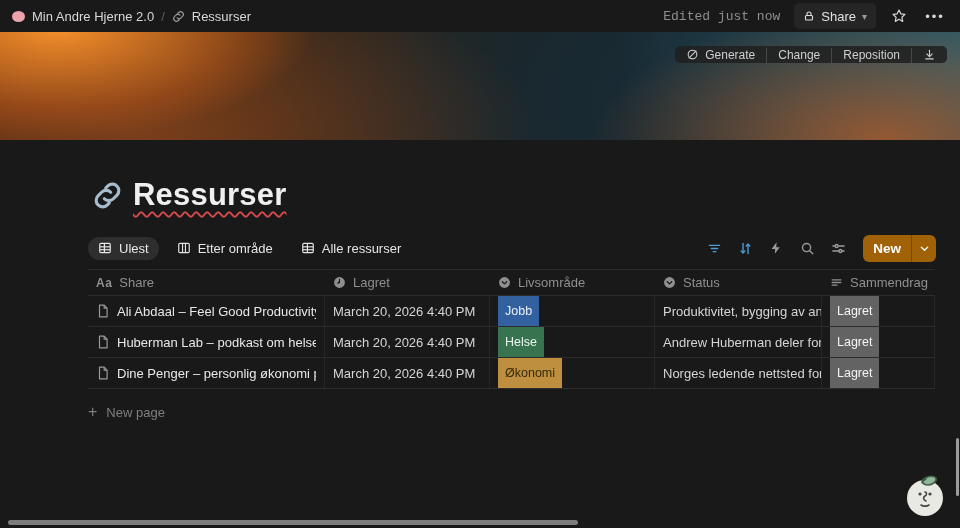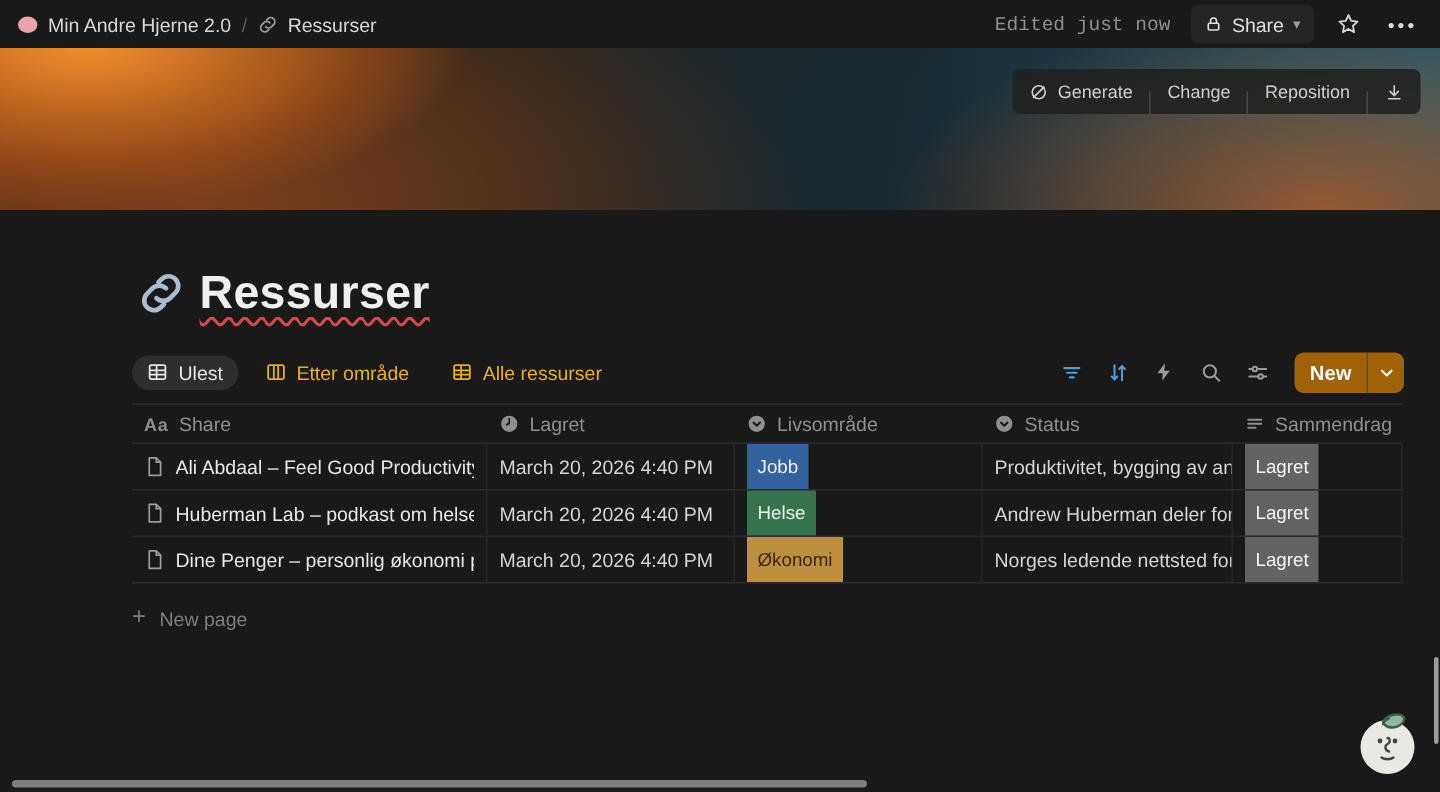--- a/index.html
+++ b/index.html
@@ -35,38 +35,38 @@
     position:absolute; top:32px; left:0; width:960px; height:108px;
     background:
       radial-gradient(ellipse 340px 150px at 6% -5%, rgba(255,150,45,0.95), rgba(190,90,25,0.45) 55%, rgba(120,60,20,0) 75%),
       radial-gradient(ellipse 560px 240px at 14% 95%, rgba(130,66,30,0.85), rgba(90,45,22,0) 72%),
       radial-gradient(ellipse 430px 190px at 92% 100%, rgba(186,94,38,0.75), rgba(120,60,25,0) 68%),
       radial-gradient(ellipse 520px 280px at 103% 25%, rgba(44,94,110,0.95), rgba(30,60,72,0) 72%),
       radial-gradient(ellipse 620px 320px at 68% 55%, rgba(24,42,52,0.95), rgba(20,32,40,0) 78%),
       linear-gradient(100deg, #5a2d0f 0%, #40260f 28%, #20221f 52%, #14303b 78%, #174552 100%);
   }
   .cover-actions {
-    position:absolute; top:14px; right:13px; height:30px;
+    position:absolute; top:14px; right:13px; height:17px;
     display:flex; align-items:flex-end;
     background:rgba(32,32,32,0.88); border-radius:5px;
     font-size:12px; color:#cfcfcf; overflow:hidden;
   }
   .cover-actions .act { display:flex; align-items:center; gap:6px; padding:0 11px; height:100%; cursor:pointer; }
   .cover-actions .sep { width:1px; height:15px; background:rgba(255,255,255,0.16); }
   
   .content { position:absolute; top:140px; left:0; right:0; bottom:0; }
   .title-row { display:flex; align-items:center; gap:10px; margin:37px 0 0 92px; }
   .title-link-icon { color:#a7bccd; display:flex; }
   .page-title {
     font-size:31px; font-weight:700; color:#efefef; letter-spacing:0.2px;
     text-decoration:underline wavy #d44a4a; text-decoration-thickness:2px; text-underline-offset:6px;
   }
   
   .views-row { display:flex; align-items:center; margin:21px 24px 0 88px; height:28px; }
-  .view-tab { display:flex; align-items:center; gap:7px; padding:4px 10px; border-radius:15px; color:#eab308; font-size:13px; cursor:pointer; }
+  .view-tab { display:flex; align-items:center; gap:7px; padding:4px 10px; border-radius:15px; color:#e5e5e5; font-size:13px; cursor:pointer; }
   .view-tab.active { background:#2e2e2e; color:#e8e8e8; }
   .view-tab + .view-tab { margin-left:8px; }
   .view-tab svg { flex:0 0 auto; }
   .toolbar { margin-left:auto; display:flex; align-items:center; gap:7px; }
   .tb-icon { display:flex; align-items:center; justify-content:center; width:24px; height:24px; border-radius:4px; color:#9b9b9b; cursor:pointer; }
   .tb-icon.blue { color:#4f9dd6; }
   .new-btn {
     display:flex; align-items:center; height:27px; margin-left:6px;
     background:#a16207; border-radius:6px; color:#ffffff; overflow:hidden; cursor:pointer;
   }

